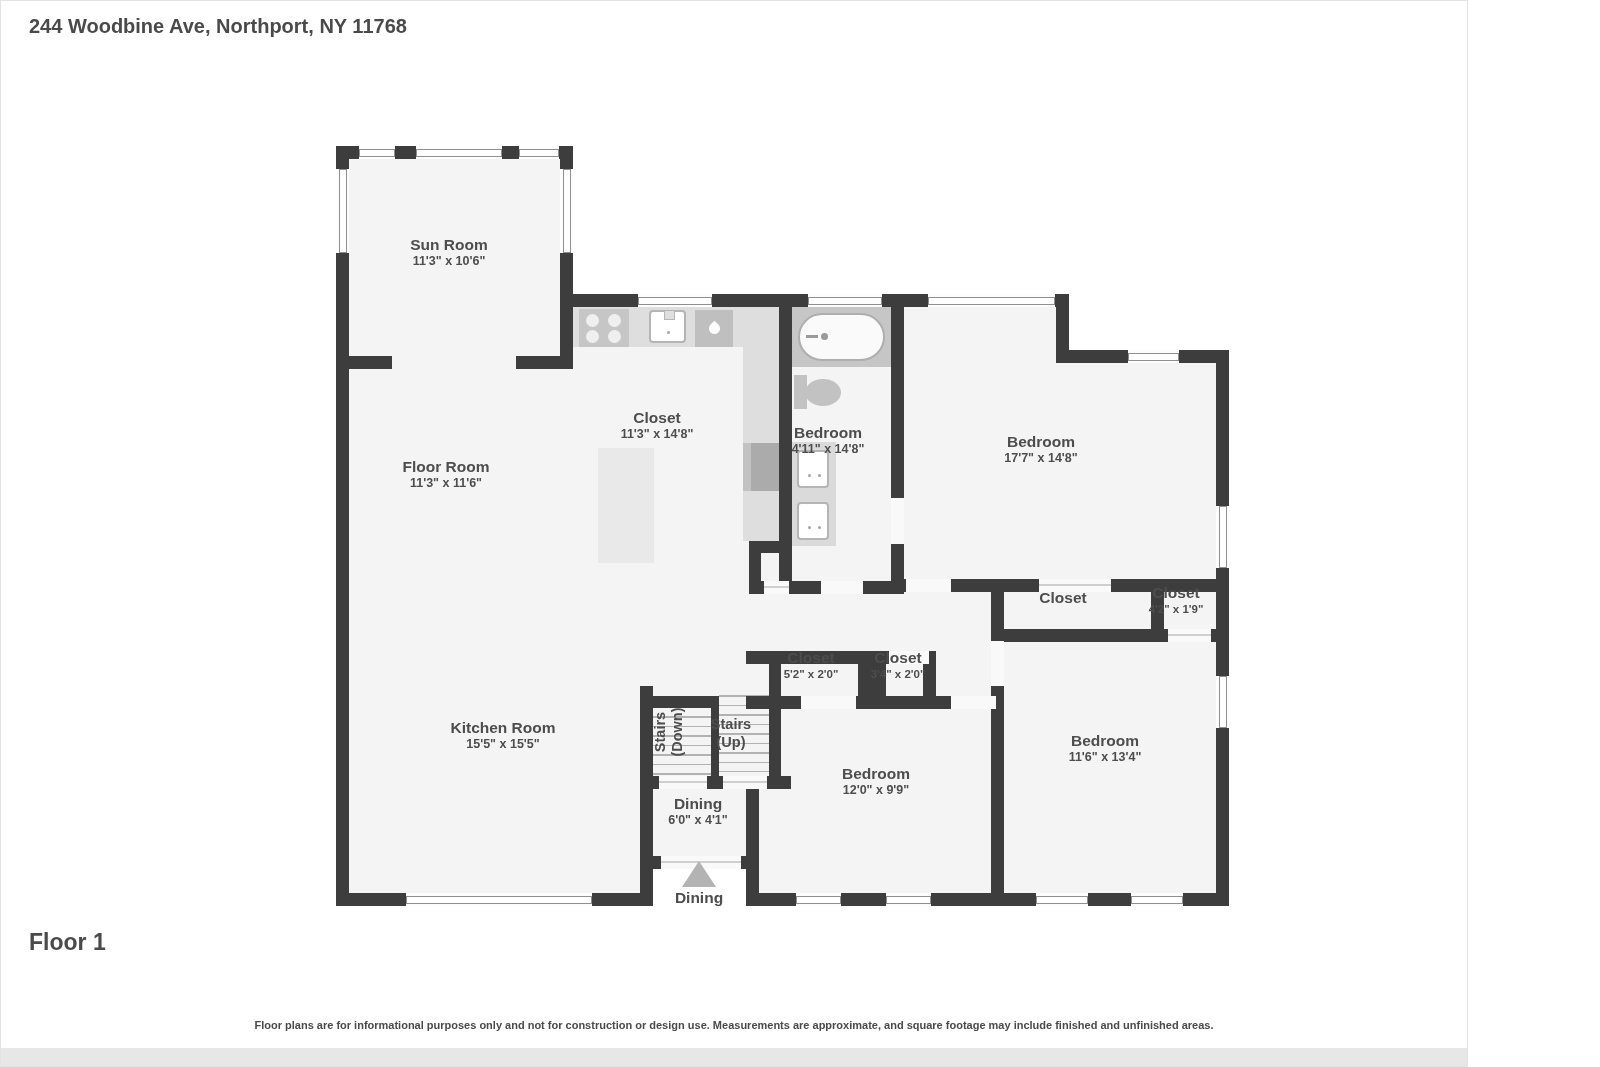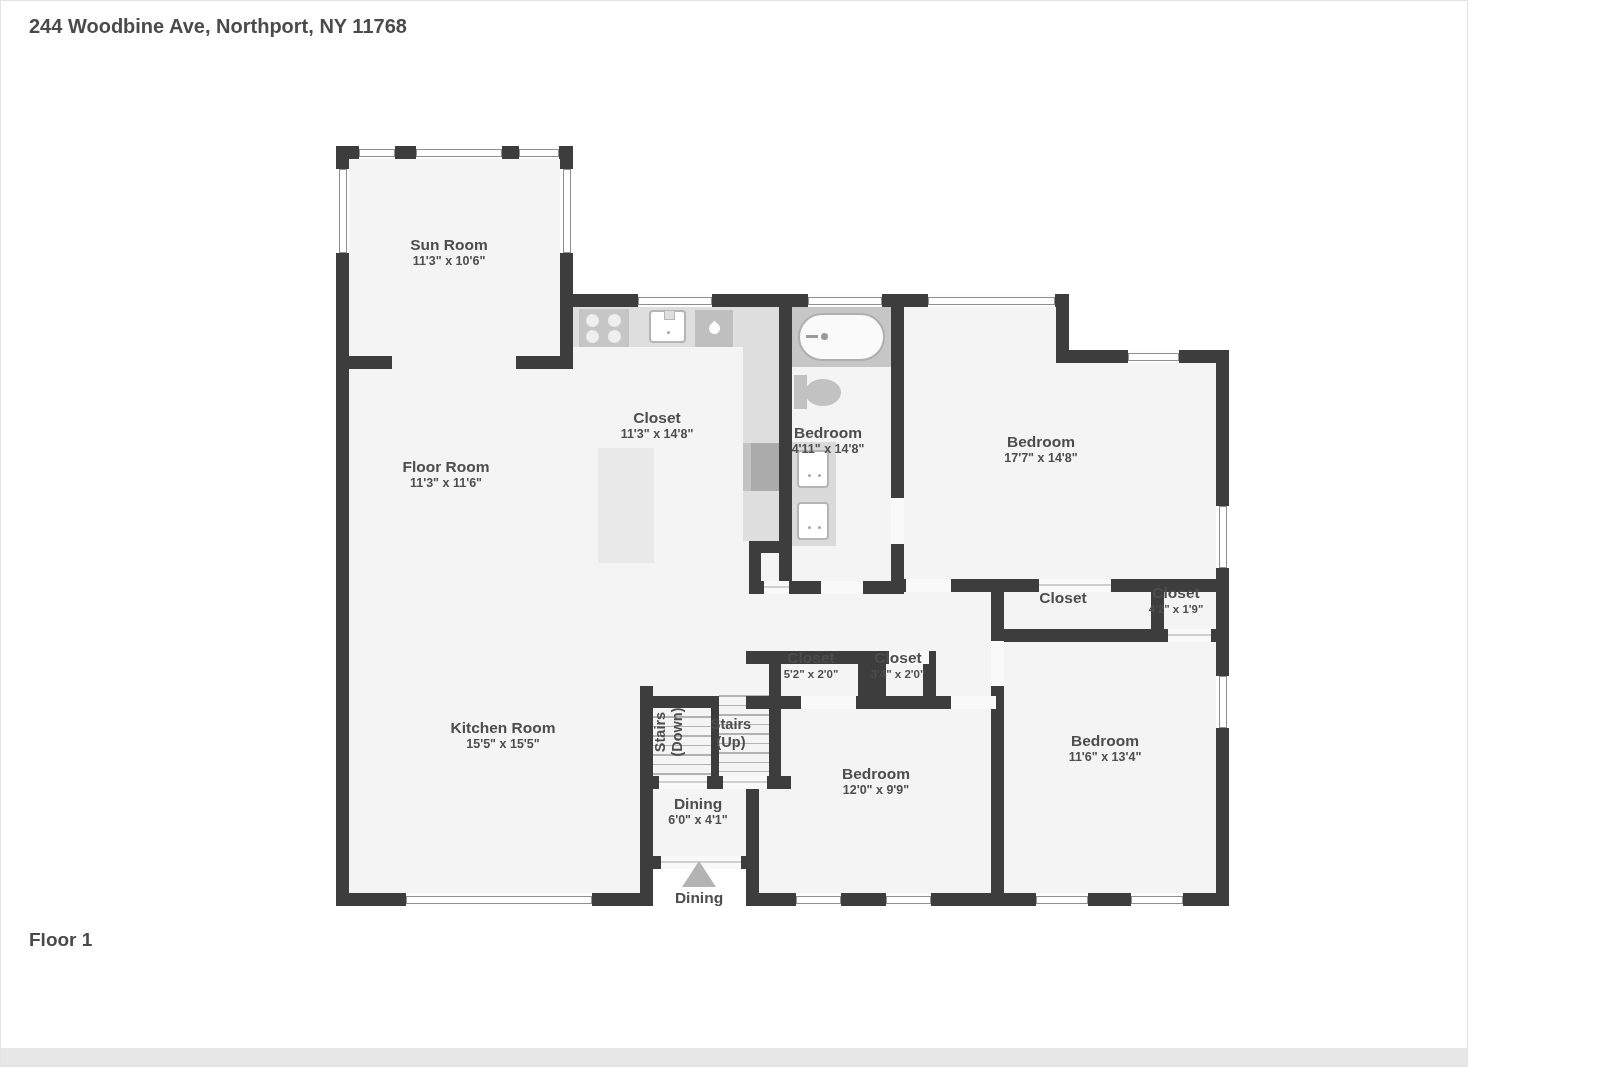--- a/index.html
+++ b/index.html
@@ -5,21 +5,21 @@
   html,body{margin:0;padding:0;background:#fff;}
   .page{position:relative;width:1468px;height:1067px;background:#ffffff;
         font-family:"Liberation Sans","DejaVu Sans",sans-serif;overflow:hidden;
         border:1px solid #e3e3e3;box-sizing:border-box;}
   .abs{position:absolute;}
   .fill{background:#f4f4f4;}
   .wall{background:#3d3d3d;}
   .gap{background:#f9f9f9;}
   .counter{background:#dedede;}
   .title{position:absolute;left:28px;top:14px;font-size:20px;font-weight:bold;color:#4a4a4a;}
-  .floorlbl{position:absolute;left:28px;top:928px;font-size:19px;font-weight:bold;color:#4a4a4a;}
+  .floorlbl{position:absolute;left:28px;top:928px;font-size:23px;font-weight:bold;color:#4a4a4a;}
   .disclaimer{position:absolute;left:0;top:1018px;width:100%;text-align:center;
         font-size:11px;font-weight:bold;color:#4a4a4a;}
   .bottomstrip{position:absolute;left:0;top:1047px;width:100%;height:20px;background:#e7e7e7;}
   
   .winH{background:#fdfdfd;}
   .winH i{position:absolute;left:0;top:3px;right:0;height:6px;background:#fff;border:1px solid #8f8f8f;display:block;}
   .winV{background:#fdfdfd;}
   .winV i{position:absolute;top:0;left:3px;bottom:0;width:6px;background:#fff;border:1px solid #8f8f8f;display:block;}
   .doorline{position:absolute;left:0;top:5px;right:0;height:2px;background:#cfcfcf;display:block;}
   
@@ -267,14 +267,15 @@
     <div class="rlabel" style="left:697px;top:793px;">
       <span class="rname">Dining</span>
         <span class="rdims">6'0" x 4'1"</span>
     </div>
     <div class="rlabel" style="left:698px;top:887px;">
       <span class="rname">Dining</span>
     </div>
   </div>
 
   <div class="floorlbl">Floor 1</div>
+  <div class="disclaimer">Floor plans are for informational purposes only and not for construction or design use. Measurements are approximate, and square footage may include finished and unfinished areas.</div>
   <div class="bottomstrip"></div>
 </div>
 
 </body></html>

